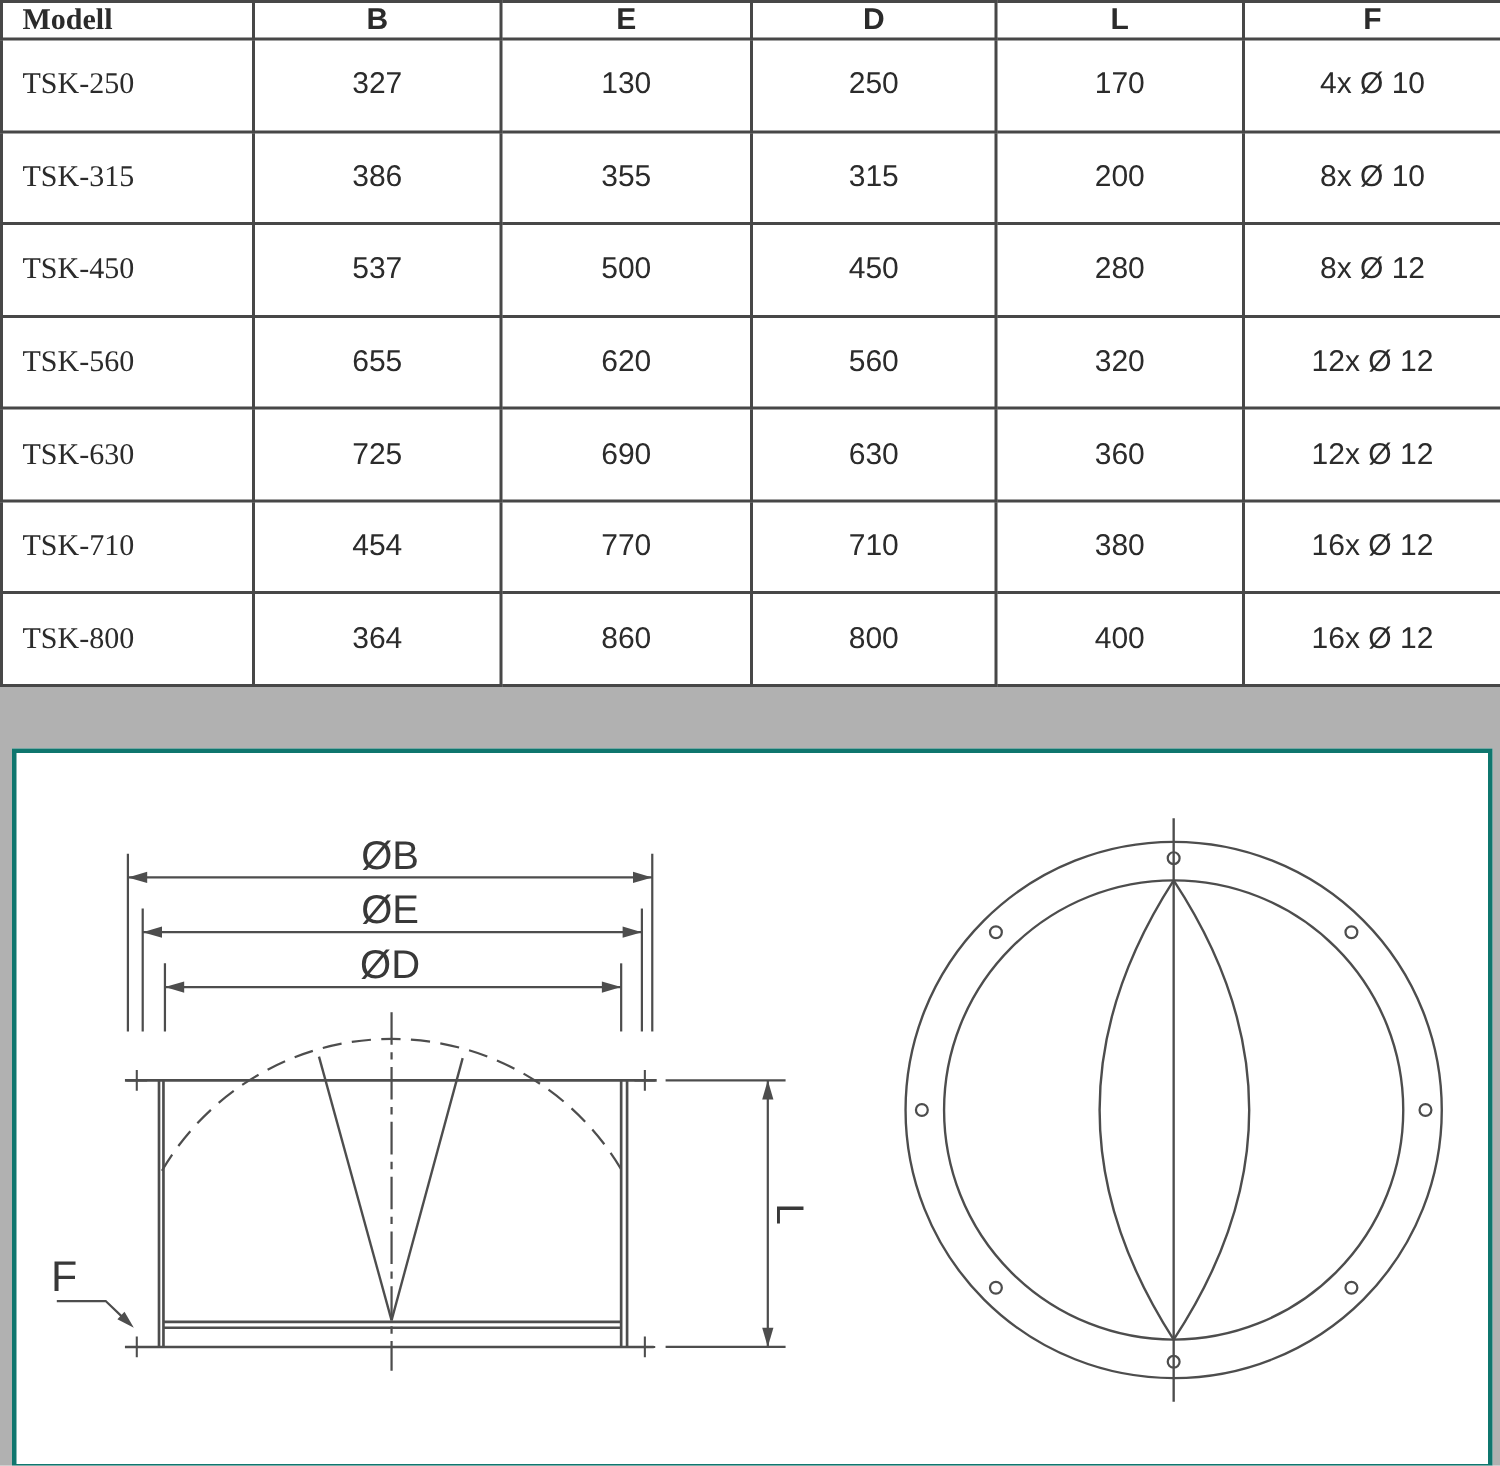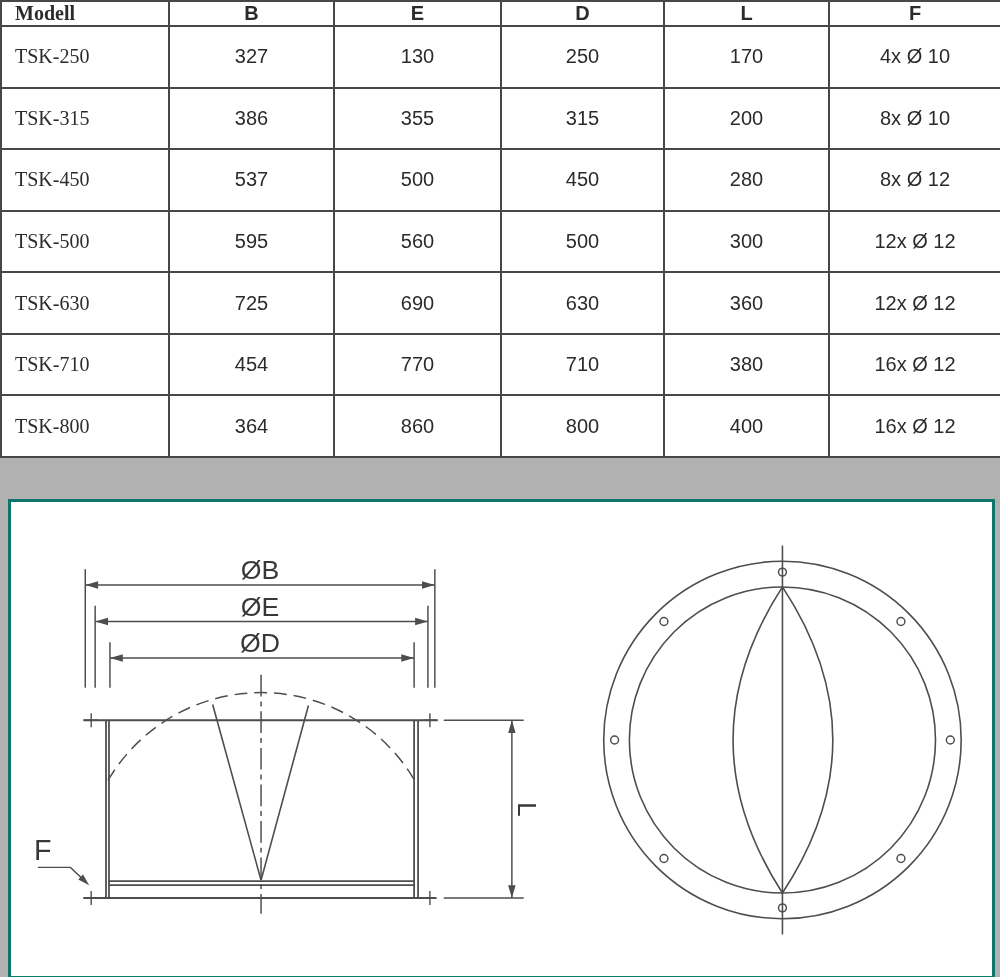--- a/index.html
+++ b/index.html
@@ -89,25 +89,25 @@
         </tr>
         <tr>
           <td class="col0">TSK-450</td>
           <td class="col1">537</td>
           <td class="col2">500</td>
           <td class="col3">450</td>
           <td class="col4">280</td>
           <td class="col5">8x Ø 12</td>
         </tr>
         <tr>
-          <td class="col0">TSK-500</td>
-          <td class="col1">595</td>
-          <td class="col2">560</td>
-          <td class="col3">500</td>
-          <td class="col4">300</td>
+          <td class="col0">TSK-560</td>
+          <td class="col1">655</td>
+          <td class="col2">620</td>
+          <td class="col3">560</td>
+          <td class="col4">320</td>
           <td class="col5">12x Ø 12</td>
         </tr>
         <tr>
           <td class="col0">TSK-630</td>
           <td class="col1">725</td>
           <td class="col2">690</td>
           <td class="col3">630</td>
           <td class="col4">360</td>
           <td class="col5">12x Ø 12</td>
         </tr>

